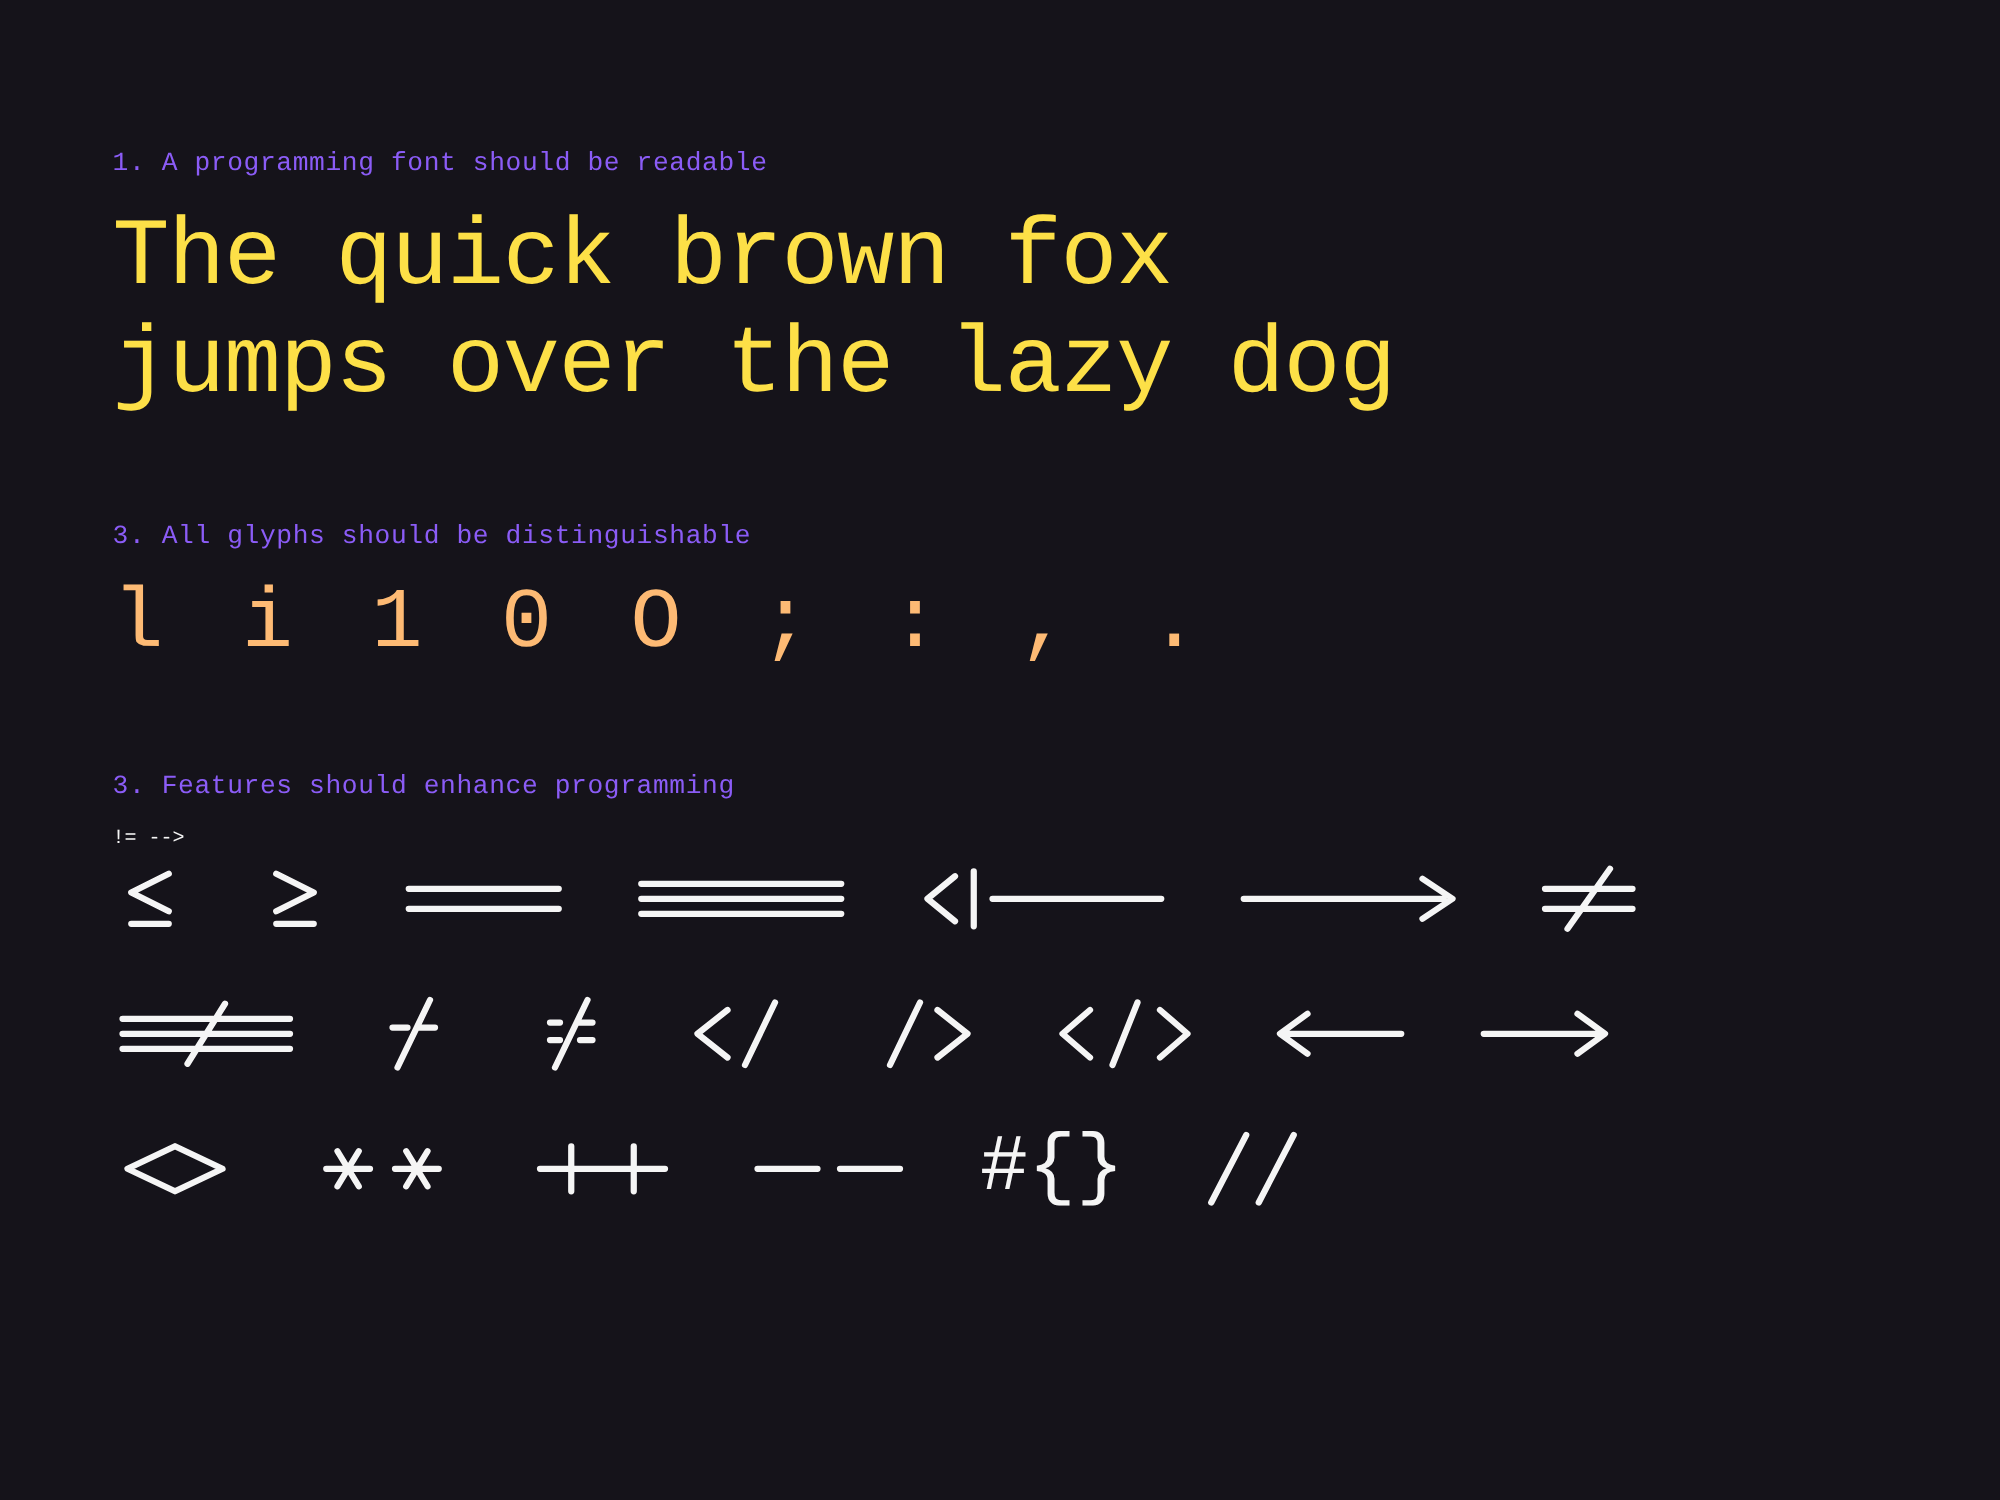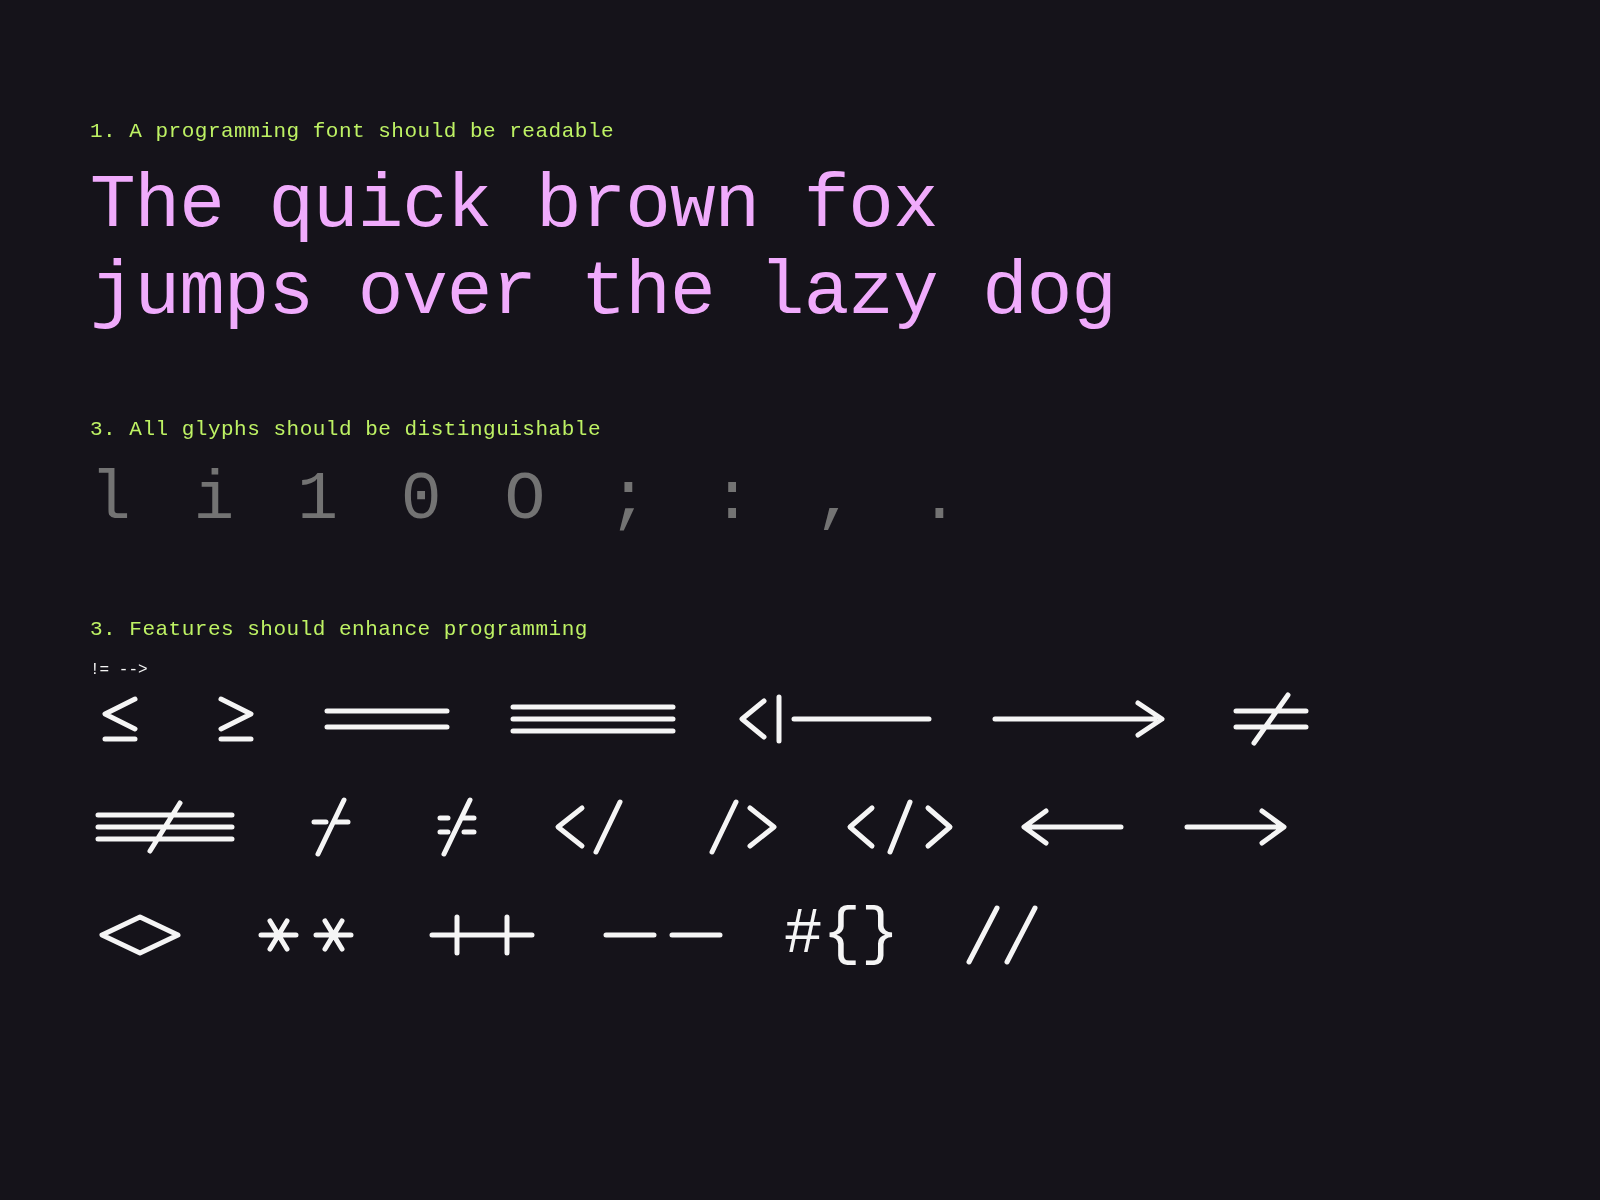--- a/index.html
+++ b/index.html
@@ -12,37 +12,37 @@
       width: 1600px;
       height: 1200px;
       font-family: "Courier New", Courier, monospace;
       padding: 120px 90px 0 90px;
       color: #f5f5f5;
     }
     .section {
       margin-bottom: 80px;
     }
     .section-label {
-      color: #bef264;
+      color: #8b5cf6;
       font-size: 21px;
       font-family: "Courier New", Courier, monospace;
       letter-spacing: 0.5px;
       margin-bottom: 20px;
     }
     .pangram {
-      color: #f0abfc;
+      color: #fde047;
       font-size: 76px;
       line-height: 1.15;
       font-family: "Courier New", Courier, monospace;
       letter-spacing: -1px;
       font-weight: normal;
       white-space: pre-line;
     }
     .glyphs {
-      color: #737373;
+      color: #fdba74;
       font-size: 68px;
       font-family: "Courier New", Courier, monospace;
       letter-spacing: 2px;
       word-spacing: 18px;
       margin-top: 12px;
     }
     .ligatures {
       margin-top: 20px;
     }
     .ligature-row {

